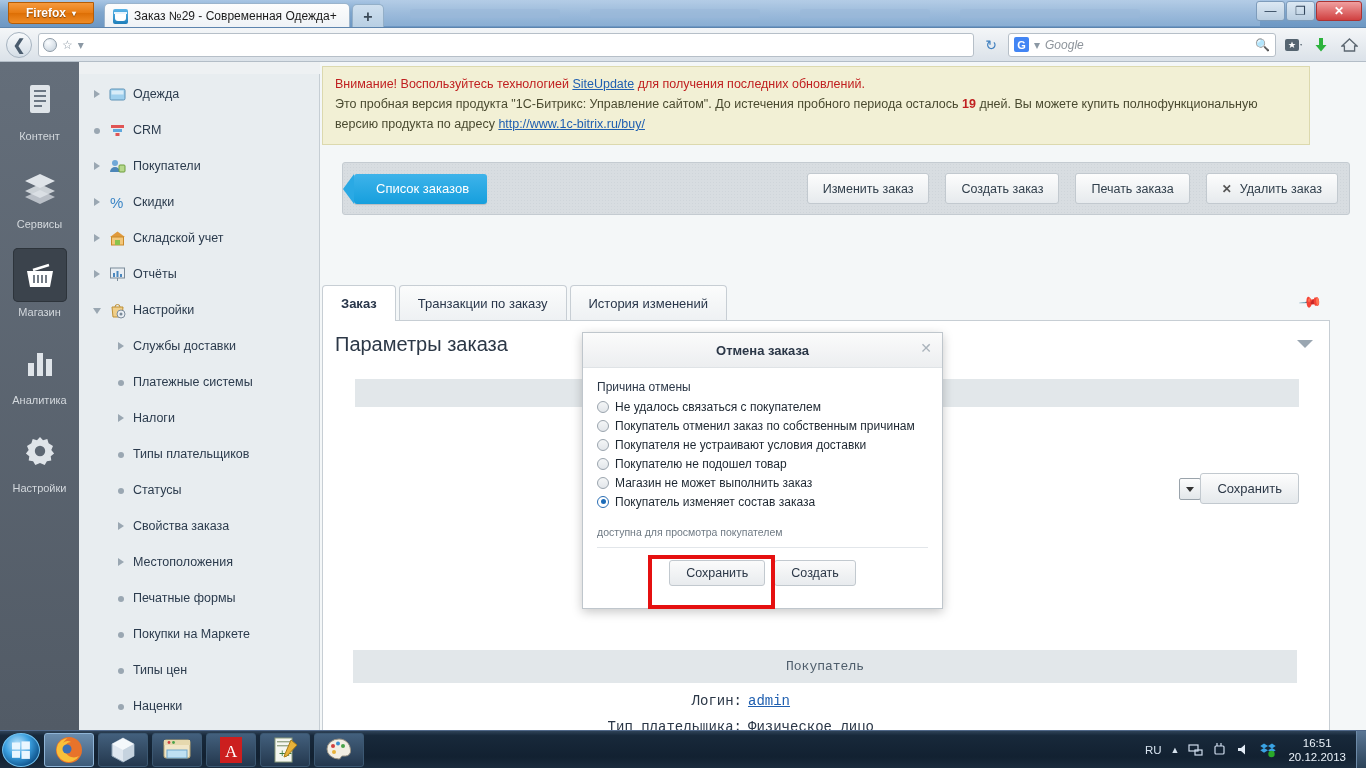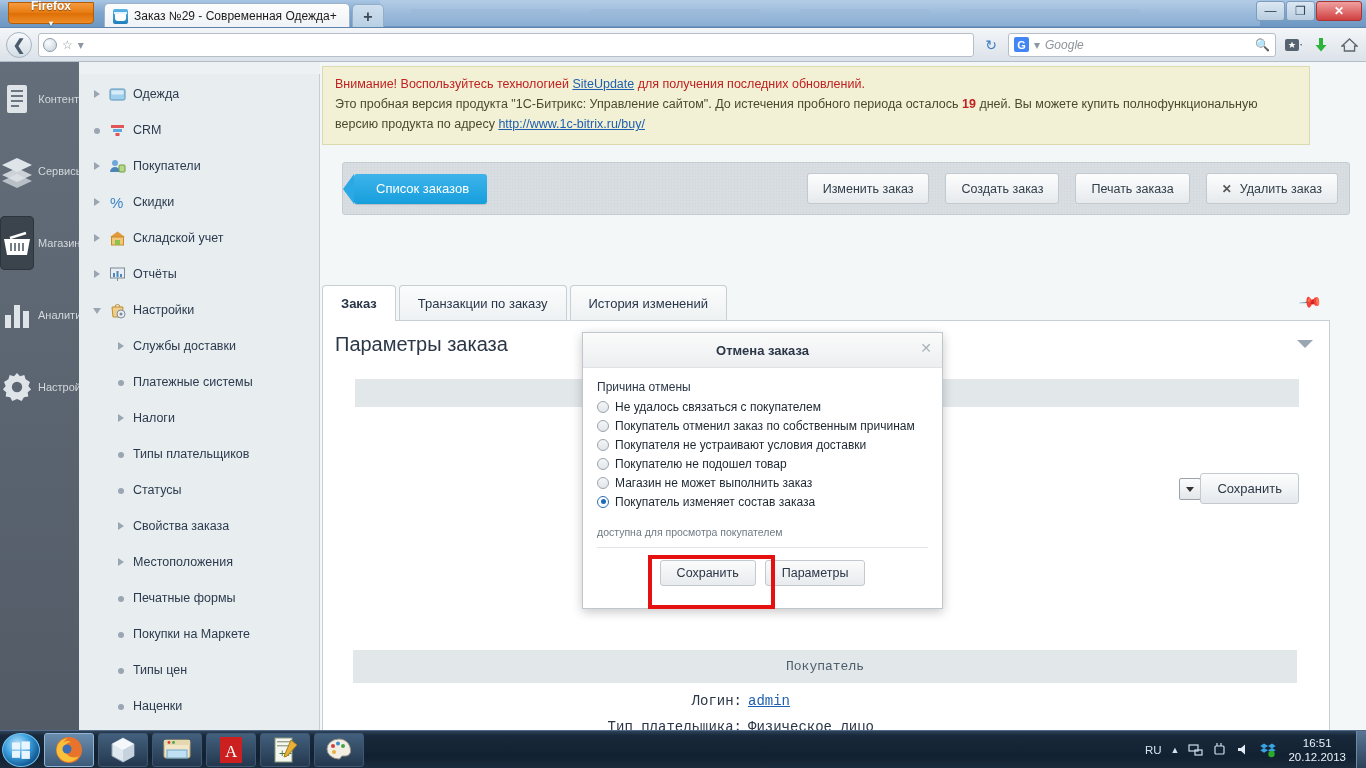--- a/index.html
+++ b/index.html
@@ -25,21 +25,20 @@
     opacity:.85;
   }
   .ghost-blob{ position:absolute; height:9px; border-radius:3px; background:#9fbcdb; top:9px; opacity:.7;}
   #ff-btn{
     position:absolute; left:8px; top:2px; width:86px; height:22px;
     background:linear-gradient(180deg,#f59a3f 0%,#e87c13 48%,#dd6f06 52%,#f08c26 100%);
     border:1px solid #b55c05; border-radius:0 0 4px 4px;
     color:#fff; font-weight:bold; font-size:12px;
     display:flex; align-items:center; justify-content:center; gap:6px;
     text-shadow:0 1px 1px rgba(0,0,0,.45);
-    flex-direction:column;
   }
   #ff-btn .caret{ font-size:8px; }
   .tab{
     position:absolute; top:3px; height:25px;
     background:linear-gradient(180deg,#fdfdfd,#eef2f6);
     border:1px solid #9bb4cc; border-bottom:none;
     border-radius:5px 5px 0 0;
     display:flex; align-items:center; padding:0 8px; gap:6px;
     color:#1b1b1b; font-size:12px; white-space:nowrap; overflow:hidden;
   }
@@ -114,21 +113,21 @@
   
   #page{ position:absolute; left:0; top:62px; width:1366px; height:668px; background:#eef1f3; overflow:hidden;}
 
   
   #rail{
     position:absolute; left:0; top:0; width:79px; height:668px;
     background:#5d6773;
     background-image:linear-gradient(180deg,#646e7a,#525b66);
   }
   .rail-item{
-    width:79px; padding:10px 0 8px; display:flex; align-items:center; gap:4px;
+    width:79px; padding:10px 0 8px; display:flex; flex-direction:column; align-items:center; gap:4px;
     color:#d3d8dd; font-size:11px;
   }
   .rail-item.sel{ }
   .rail-box{
     width:54px;height:54px; border-radius:5px; display:flex;align-items:center;justify-content:center;
   }
   .rail-item.sel .rail-box{ background:#3b434c; box-shadow:inset 0 0 0 1px #2d343b; }
   .rail-ic{ width:34px;height:34px; }
 
   
@@ -640,21 +639,21 @@
           </div>
           <div class="radio-row">
             <span class="radio on"></span>
             <span>Покупатель изменяет состав заказа</span>
           </div>
         </div>
       <div id="modal-hint">доступна для просмотра покупателем</div>
       <div id="modal-sep"></div>
       <div id="modal-foot">
         <div class="mbtn">Сохранить</div>
-        <div class="mbtn">Параметры</div>
+        <div class="mbtn">Создать</div>
       </div>
     </div>
   </div>
   <div id="redbox"></div>
 
 </div>
 
 <div id="taskbar">
   <div id="startorb">
     <svg width="20" height="20" viewBox="0 0 20 20">

